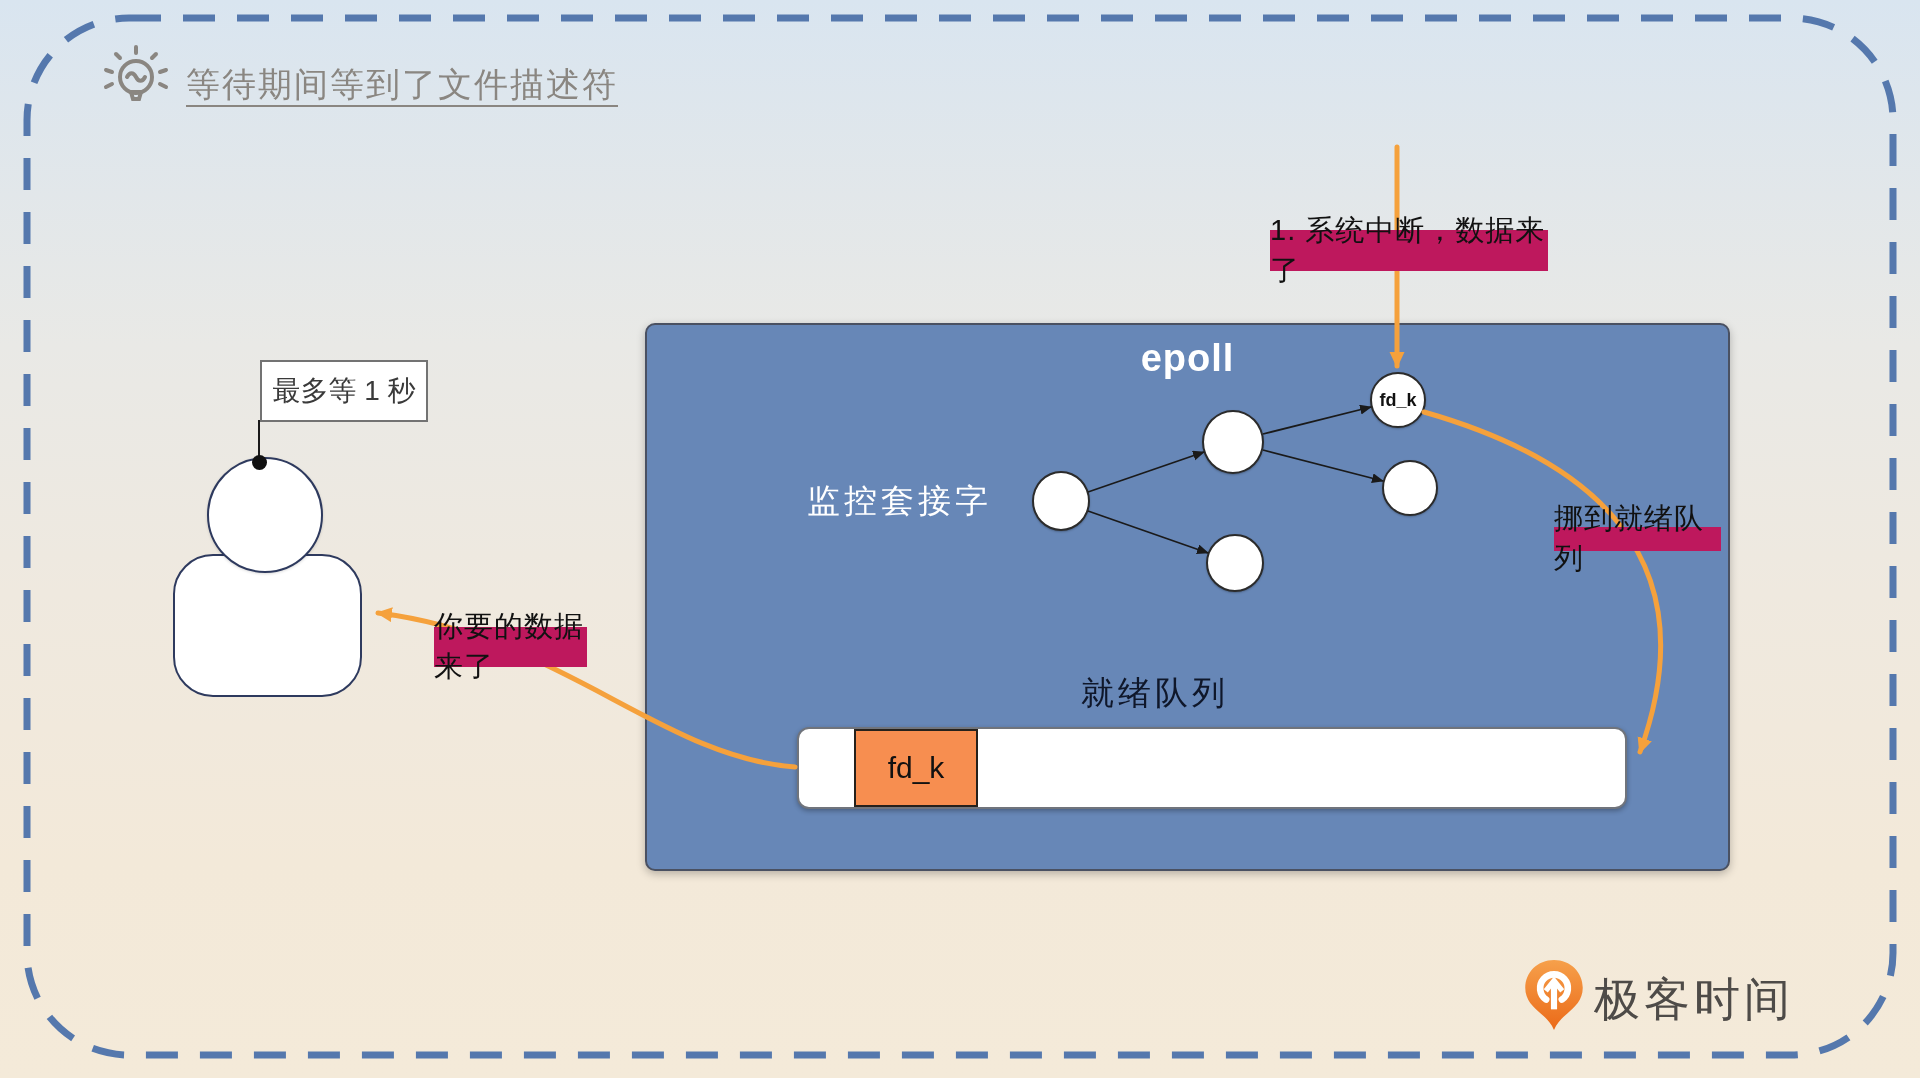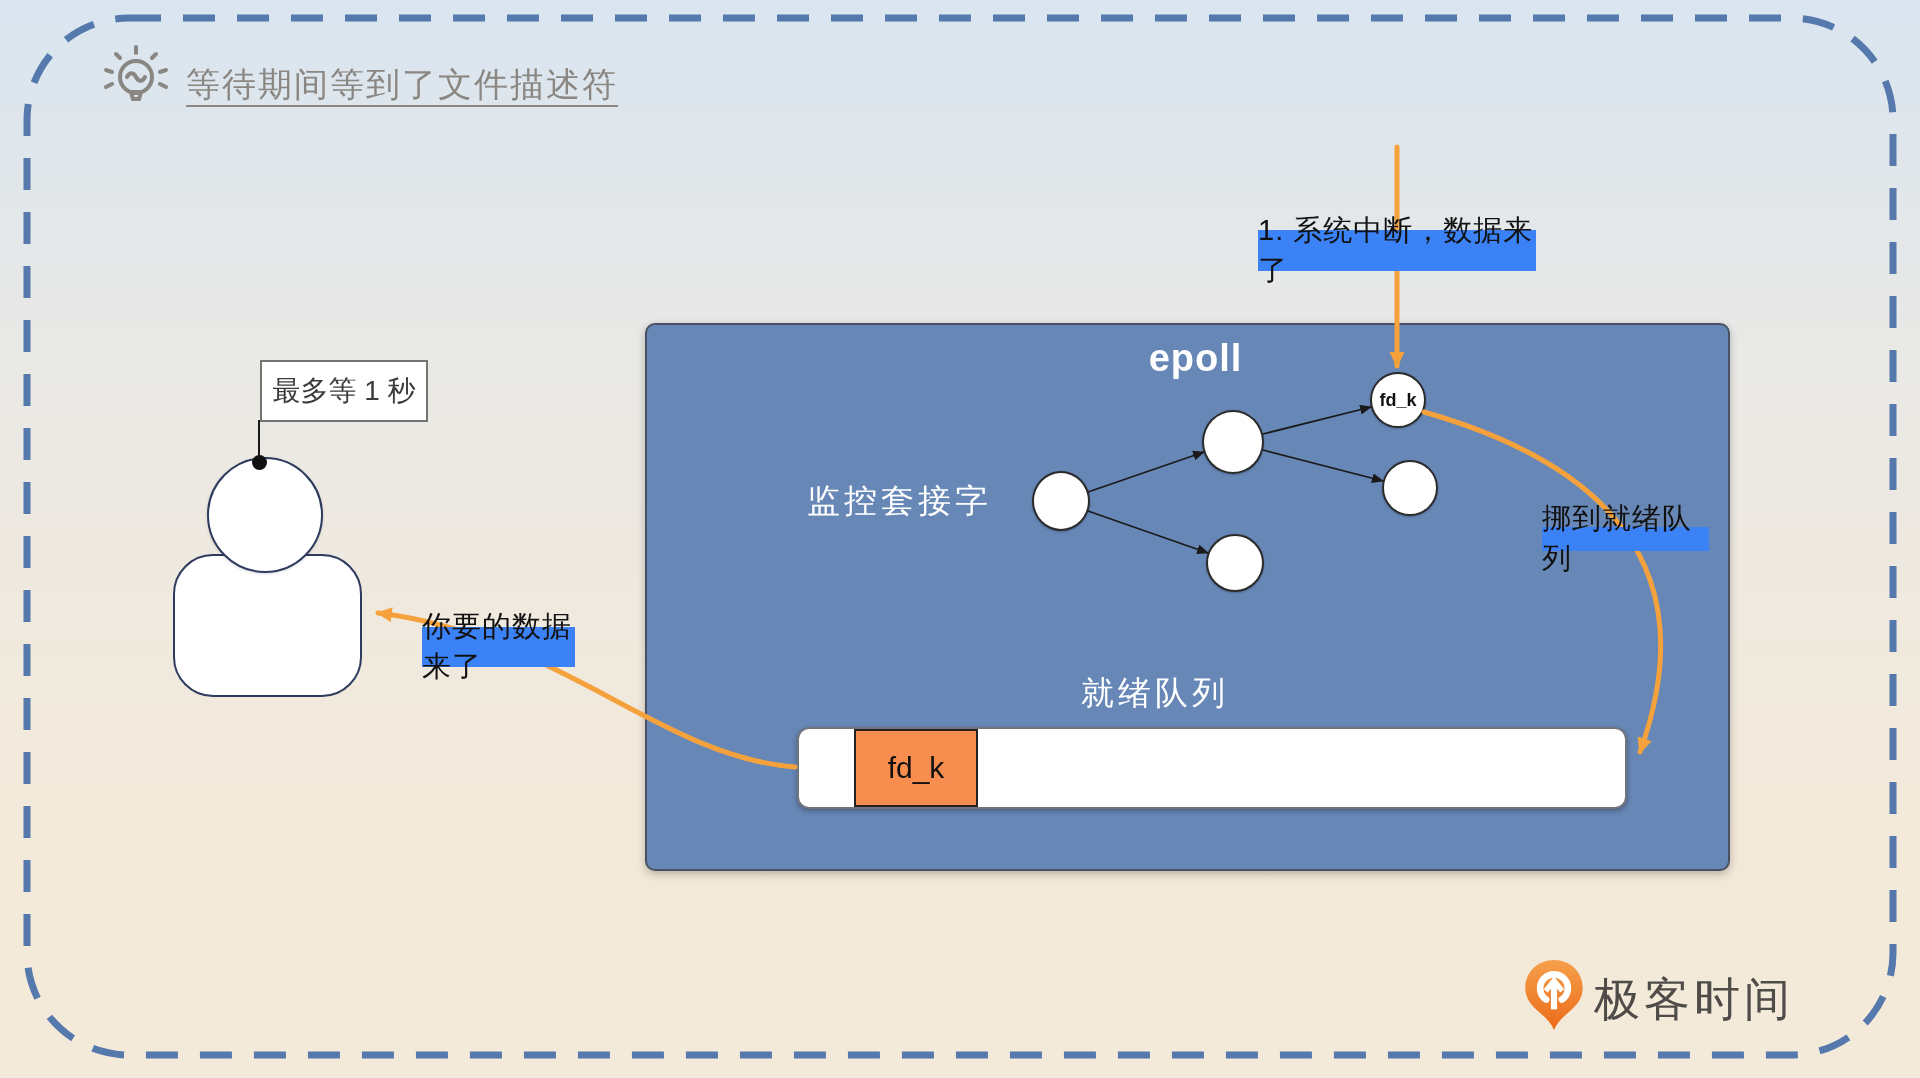--- a/index.html
+++ b/index.html
@@ -52,28 +52,28 @@
 
   
   .epoll-box{
     left:645px;top:323px;width:1085px;height:548px;
     background:var(--epoll-blue,#6787B7);
     border:2px solid #4a5162;border-radius:10px;
     box-shadow:0 3px 8px rgba(0,0,0,.25);
     z-index:1;
   }
   .epoll-title{
-    left:8px;top:12px;width:100%;text-align:center;
+    left:0;top:12px;width:100%;text-align:center;
     font-size:38px;font-weight:bold;color:#fff;letter-spacing:1px;
   }
   .monitored-label{
     left:160px;top:154px;font-size:33px;color:#ffffff;letter-spacing:4px;
   }
   .ready-queue-label{
-    left:434px;top:346px;font-size:33px;color:#ffffff;letter-spacing:4px;
+    left:434px;top:346px;font-size:33px;color:#0f172a;letter-spacing:4px;
   }
   .queue-bar{
     left:150px;top:402px;width:830px;height:82px;
     background:#fff;border:2px solid #70747c;border-radius:12px;
     overflow:hidden;box-shadow:0 2px 5px rgba(0,0,0,.3);
   }
   .queue-item{
     position:absolute;left:55px;top:0;bottom:0;width:124px;
     background:var(--queue-item-orange,#F78E50);
     border:2px solid #26211c;
@@ -84,23 +84,23 @@
   
   .tree-node{
     background:#fff;border:2px solid #2b2b2b;border-radius:50%;
     z-index:3;box-shadow:0 1px 2px rgba(0,0,0,.25);
     display:flex;align-items:center;justify-content:center;
     font-size:18px;font-weight:bold;color:#111;
   }
 
   
   .note{
-    background:#3b82f6;color:#111;
-    display:flex;align-items:center;justify-content:center;
-    font-size:29px;z-index:6;letter-spacing:1px;
+    background:#be185d;color:#111;
+    display:flex;align-items:center;justify-content:center;
+    font-size:29px;z-index:6;letter-spacing:1px;margin-left:12px;
   }
   .note-interrupt{left:1258px;top:230px;width:278px;height:41px;}
   .note-move{left:1542px;top:527px;width:167px;height:24px;}
   .note-notify{left:422px;top:627px;width:153px;height:40px;}
 
   
   .overlay{left:0;top:0;width:1920px;height:1078px;z-index:5;pointer-events:none;}
   .dash-border{fill:none;stroke:var(--border-blue,#5578AD);stroke-width:7;stroke-dasharray:32 22;}
   .edge{stroke:#1a1a1a;stroke-width:1.7;fill:none;}
   .orange-arrow{stroke:var(--accent-orange,#F5A13C);stroke-width:5;fill:none;stroke-linecap:round;}

